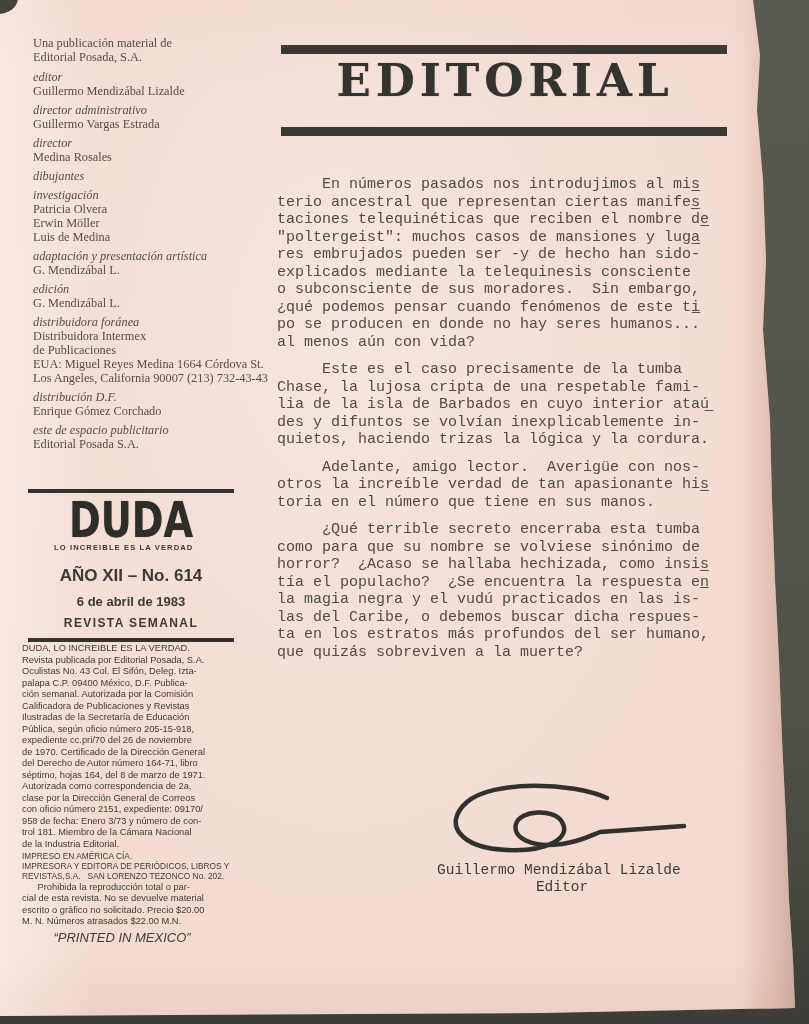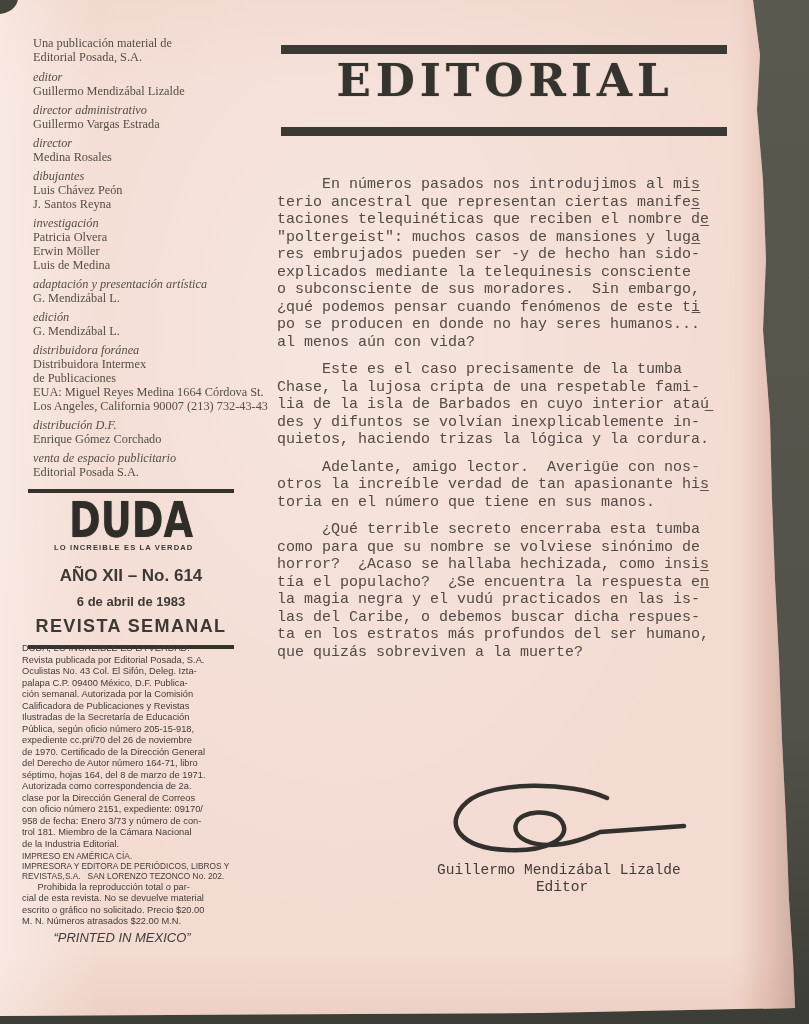--- a/index.html
+++ b/index.html
@@ -39,21 +39,21 @@
   .rule.top{margin-bottom:4px;}
   .duda{font-family:"DejaVu Sans",sans-serif;font-weight:bold;font-size:49px;line-height:48px;
     letter-spacing:0px;transform:scaleX(0.78);transform-origin:center;color:#2e2d27;
     text-shadow:0 0 1px rgba(46,45,39,0.6);}
   .tagline{font-family:"Liberation Sans",sans-serif;font-weight:bold;font-size:7.6px;
     letter-spacing:1.1px;margin:-2px 0 14px 26px;text-align:left;color:#3a3830;}
   .yearline{font-family:"Liberation Sans",sans-serif;font-weight:bold;font-size:17px;
     margin-bottom:8px;color:#3c3a34;}
   .dateline{font-family:"Liberation Sans",sans-serif;font-weight:bold;font-size:13px;
     margin-bottom:7px;color:#3c3a34;}
-  .weekly{font-family:"Liberation Sans",sans-serif;font-weight:bold;font-size:18px;
+  .weekly{font-family:"Liberation Sans",sans-serif;font-weight:bold;font-size:12px;
     letter-spacing:1.4px;margin-bottom:8px;color:#3c3a34;}
   .rule.bottom{margin-top:2px;}
 
   
   .fineprint{position:absolute;left:22px;top:643px;width:222px;color:#403c36;
     font-family:"Liberation Sans",sans-serif;font-weight:normal;}
   .fp-main{font-size:9.3px;line-height:11.5px;white-space:pre;}
   .fp-printer{font-size:8.6px;line-height:10.2px;white-space:pre;transform:scaleX(0.97);
     transform-origin:left;margin-top:1px;}
   .fp-notice{font-size:9.3px;line-height:11.5px;white-space:pre;}
@@ -98,22 +98,20 @@
     <div class="gnames">Guillermo Vargas Estrada</div>
   </div>
 
   <div class="group">
     <div class="glabel">director</div>
     <div class="gnames">Medina Rosales</div>
   </div>
 
   <div class="group">
     <div class="glabel">dibujantes</div>
-    <div class="gnames">Luis Chávez Peón
-J. Santos Reyna</div>
   </div>
 
   <div class="group">
     <div class="glabel">investigación</div>
     <div class="gnames">Patricia Olvera
 Erwin Möller
 Luis de Medina</div>
   </div>
 
   <div class="group">
@@ -133,21 +131,21 @@
 EUA: Miguel Reyes Medina 1664 Córdova St.
 Los Angeles, California 90007 (213) 732-43-43</div>
   </div>
 
   <div class="group">
     <div class="glabel">distribución D.F.</div>
     <div class="gnames">Enrique Gómez Corchado</div>
   </div>
 
   <div class="group">
-    <div class="glabel">venta de espacio publicitario</div>
+    <div class="glabel">este de espacio publicitario</div>
     <div class="gnames">Editorial Posada S.A.</div>
   </div>
 </div>
     </aside>
 
     <div class="logo-box">
       <div class="rule top"></div>
       <div class="duda">DUDA</div>
       <div class="tagline">LO INCREIBLE ES LA VERDAD</div>
       <div class="yearline">AÑO XII – No. 614</div>

